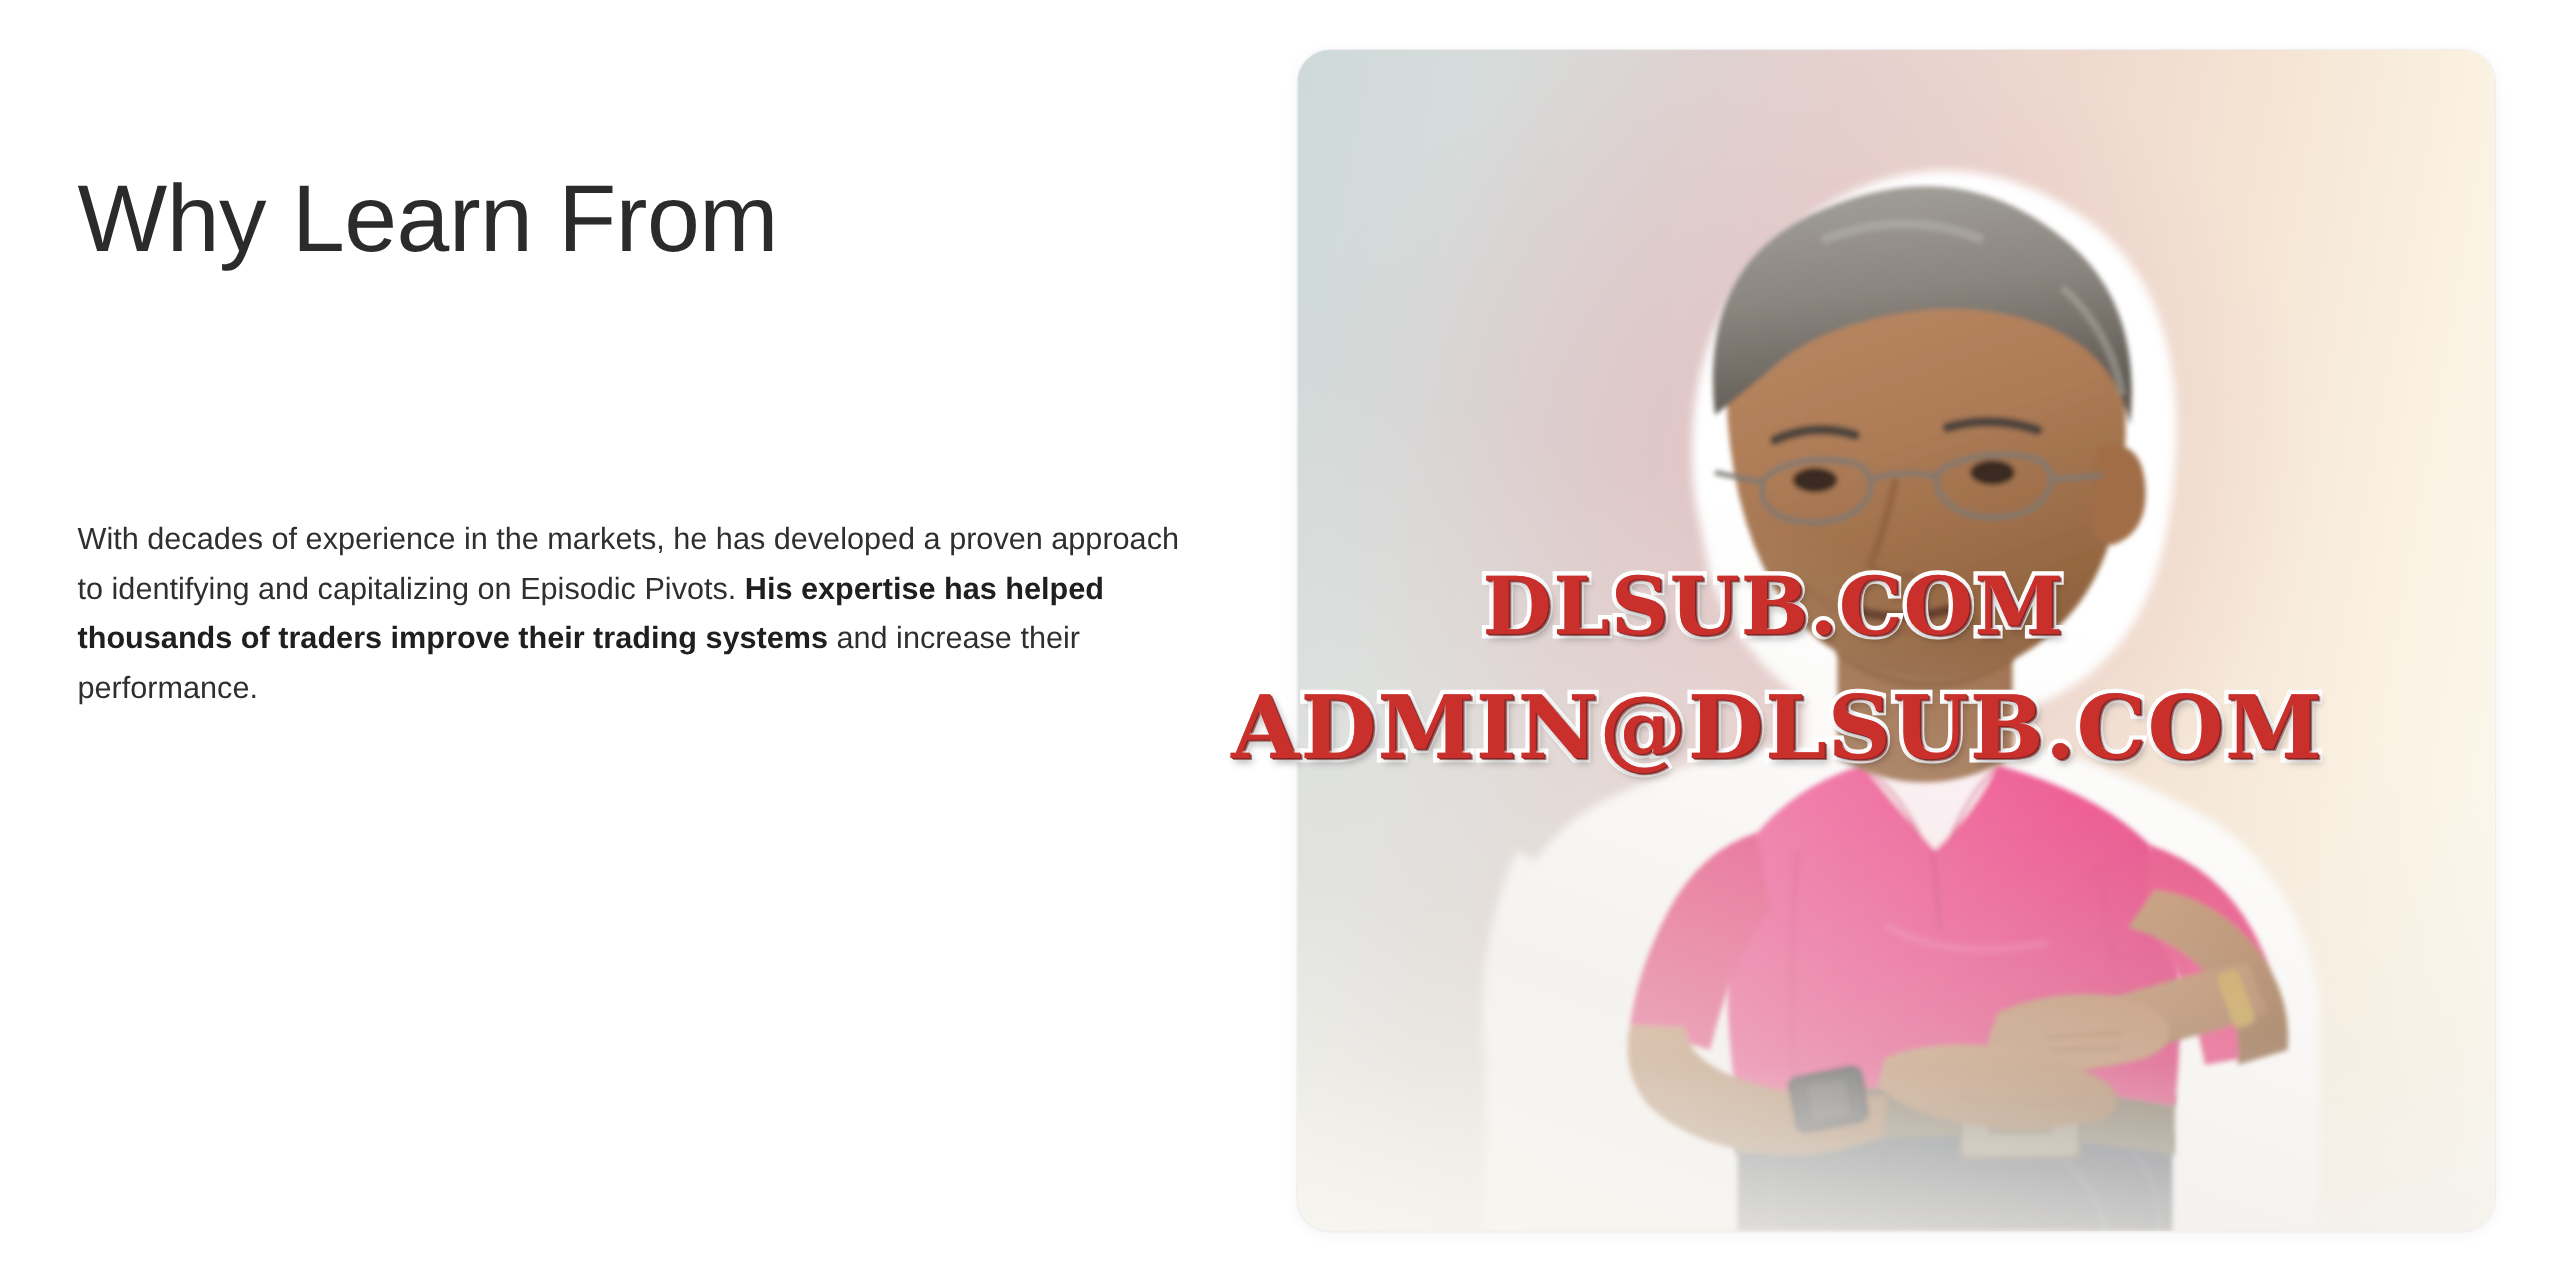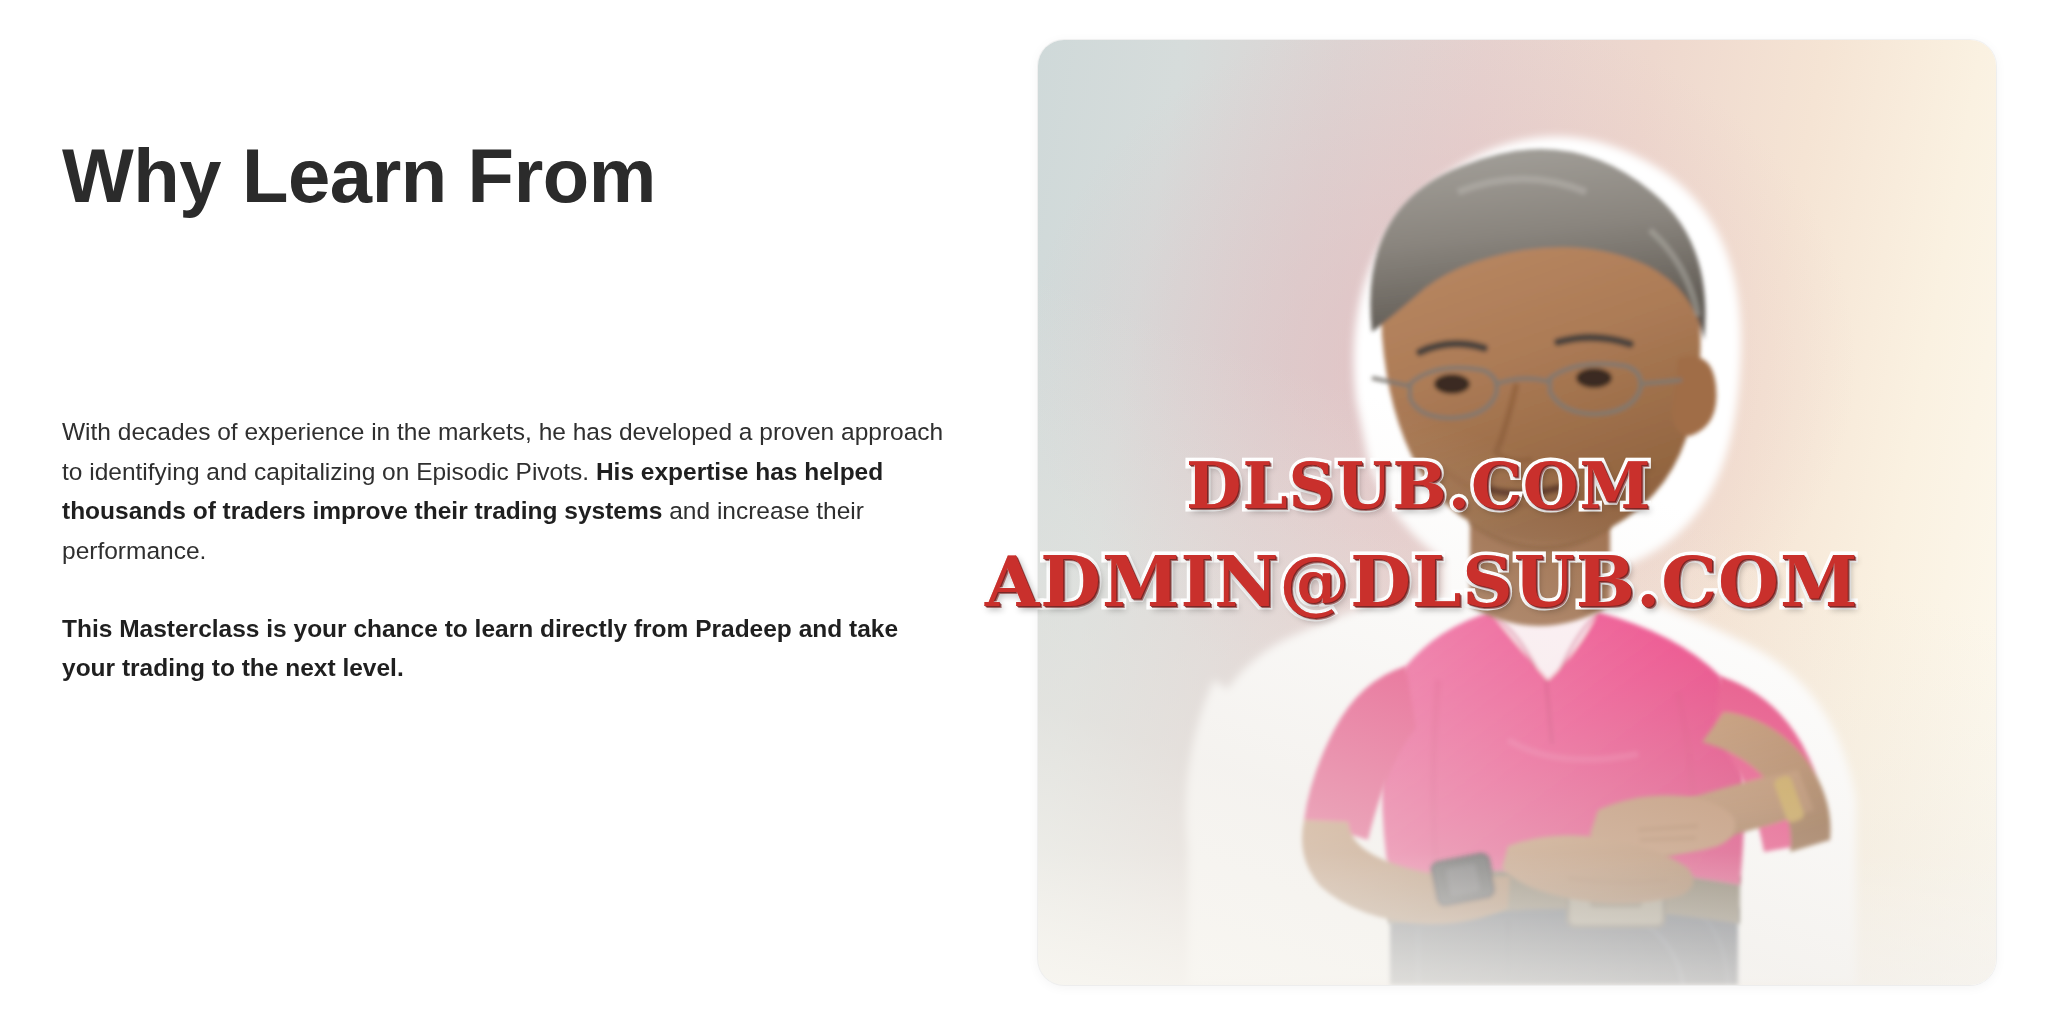--- a/index.html
+++ b/index.html
@@ -18,21 +18,21 @@
     left:62px; top:0;
     width:900px; height:1016px;
   }
 
   .headline {
     position:absolute;
     left:0; top:132px;
     width:880px;
     font-size:76px;
     line-height:1.16;
-    font-weight:700;
+    font-weight:400;
     letter-spacing:-0.4px;
     color:#2b2b2b;
   }
   .headline .name-accent { color:#4d6df0; }
   .headline .qmark { color:#2b2b2b; }
   .headline .line { display:block; white-space:nowrap; }
 
   .body-block {
     position:absolute;
     left:0; top:412px;
@@ -128,21 +128,20 @@
 
     <h1 class="headline">
       <span class="line">Why Learn From</span>
     </h1>
 
     <div class="body-block">
 
 
       <p class="para"><span>With decades of experience in the markets, he has developed a proven approach to identifying and capitalizing on Episodic Pivots. </span><b>His expertise has helped thousands of traders improve their trading systems</b><span> and increase their performance.</span></p>
 
-      <p class="para all-bold">This Masterclass is your chance to learn directly from Pradeep and take your trading to the next level.</p>
 
     </div>
   </div>
 
   <div class="image-panel">
 
     <svg class="subject" viewBox="0 0 958 945" width="958" height="945" aria-hidden="true">
       <defs>
         <linearGradient id="shirtG" x1="0" y1="0" x2="1" y2="1">
           <stop offset="0" stop-color="#f25d9a"></stop>

